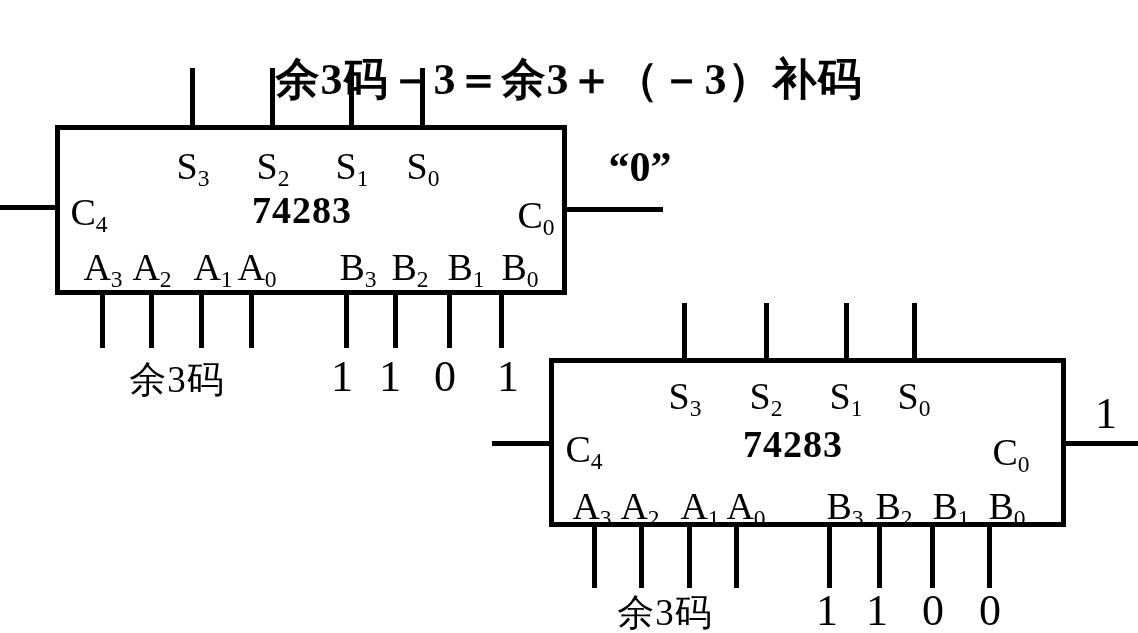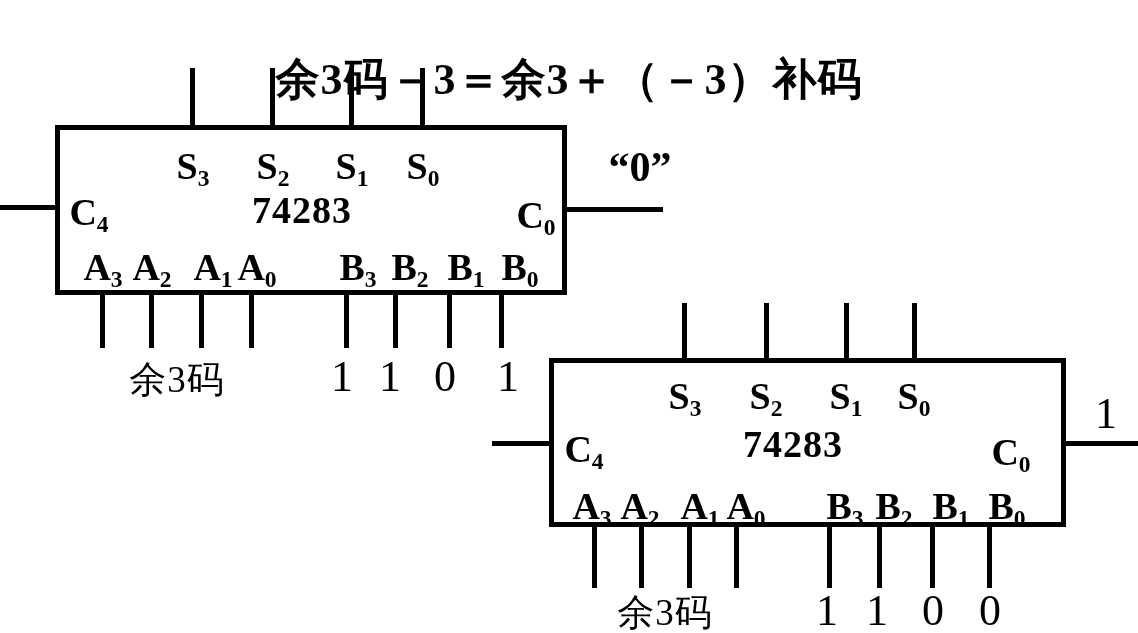--- a/index.html
+++ b/index.html
@@ -12,21 +12,21 @@
     position:absolute;left:0;top:4px;width:1138px;text-align:center;
     font-size:44px;font-weight:bold;letter-spacing:1px;white-space:nowrap;margin-top:46px;
   }
   .chipbox{
     position:absolute;border:5px solid #000;box-sizing:border-box;background:#fff;
   }
   .vline{position:absolute;width:5px;background:#000;}
   .hline{position:absolute;height:5px;background:#000;}
   .lbl{
     position:absolute;transform:translate(-50%,-50%);
-    font-size:38px;font-weight:bold;white-space:nowrap;line-height:1;
+    font-size:38px;font-weight:normal;white-space:nowrap;line-height:1;
   }
   .lbl sub{font-size:0.62em;line-height:0;vertical-align:-0.30em;}
   .part{
     position:absolute;transform:translate(-50%,-50%);
     font-size:38px;font-weight:bold;white-space:nowrap;line-height:1;letter-spacing:1px;
   }
   .digit{
     position:absolute;transform:translate(-50%,-50%);
     font-size:44px;font-weight:normal;white-space:nowrap;line-height:1;
   }

